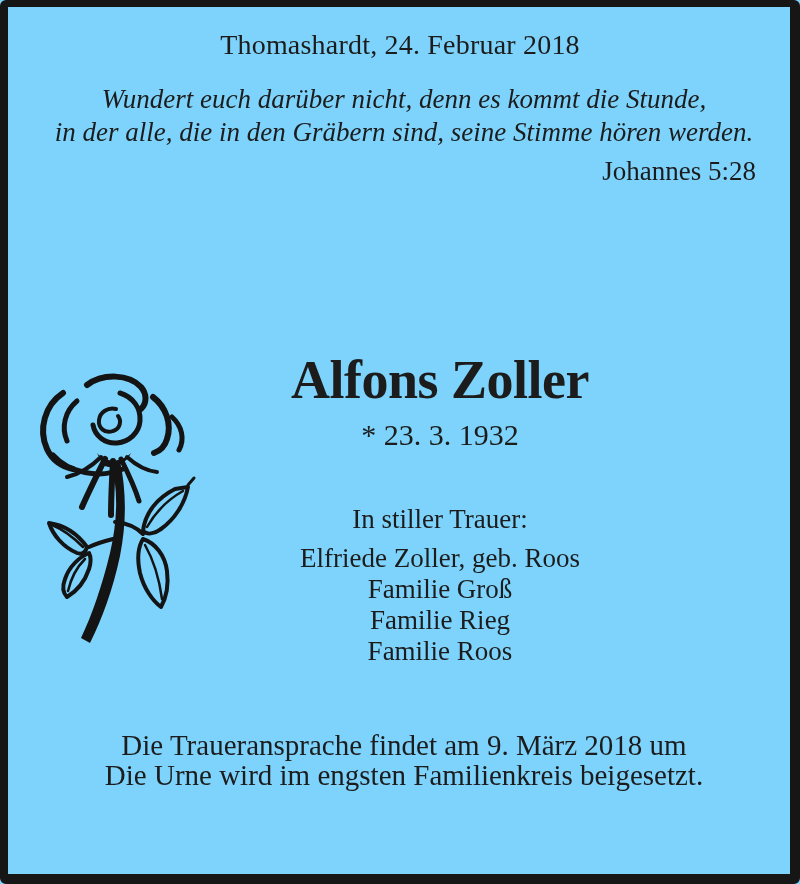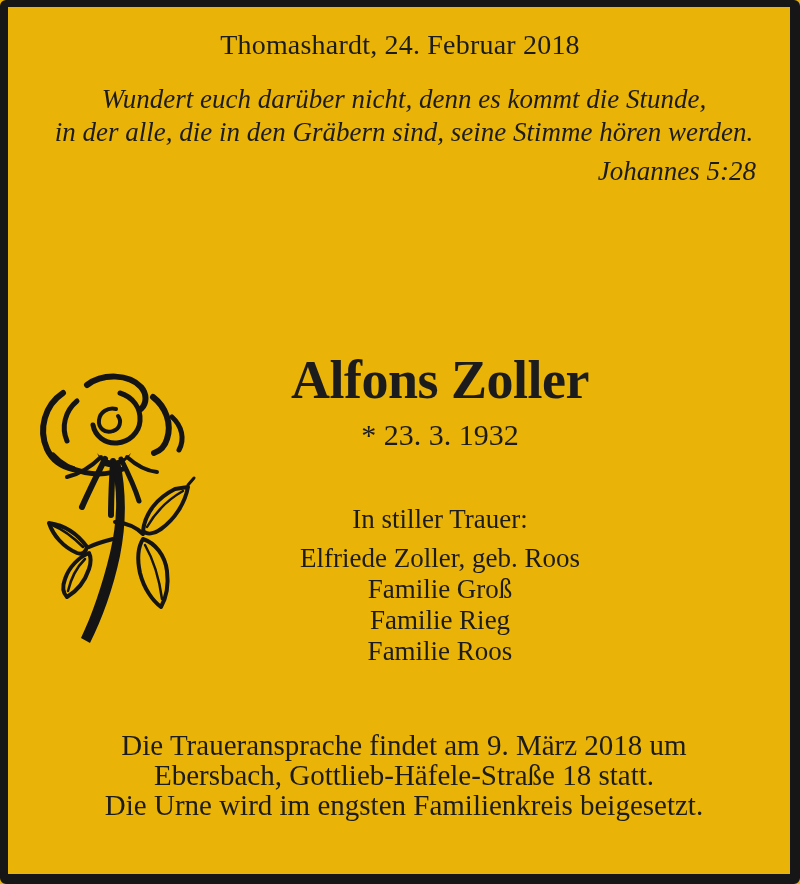--- a/index.html
+++ b/index.html
@@ -1,20 +1,20 @@
 <!DOCTYPE html>
 <html lang="de"><head>
 <meta charset="utf-8">
 <style>
   html, body { margin: 0; padding: 0; background: #ffffff; }
   .page {
     position: relative;
     width: 800px;
     height: 884px;
-    background: #eab308;
+    background: #7dd3fc;
     overflow: hidden;
     font-family: "Liberation Serif", serif;
     color: #1c1c1c;
   }
   .frame {
     position: absolute;
     inset: 0;
     border-style: solid;
     border-color: #161616;
     border-width: 7px 10px 10px 8px;
@@ -28,21 +28,20 @@
     font-size: 28px; line-height: 34px;
     letter-spacing: 0.2px;
   }
   .scripture {
     left: 0; right: 0; top: 83px;
     font-style: italic;
     font-size: 27px; line-height: 33px; padding-left: 8px;
   }
   .scripture-ref {
     right: 44px; top: 155px;
-    font-style: italic;
     font-size: 27px; line-height: 32px;
     text-align: right;
   }
   .intro {
     left: 0; right: 0; top: 237px;
     font-size: 29px; line-height: 35px;
   }
   .name-block {
     left: 80px; width: 720px; top: 350px;
     font-size: 54px; line-height: 60px;
@@ -134,16 +133,15 @@
     <div>Elfriede Zoller, geb. Roos</div>
     <div>Familie Groß</div>
     <div>Familie Rieg</div>
     <div>Familie Roos</div>
   </div>
 
   <div class="abs center mourning-heading">In stiller Trauer:</div>
 
   <div class="abs center funeral">
     <div>Die Traueransprache findet am 9. März 2018 um</div>
-    <div>Ebersbach, Gottlieb-Häfele-Straße 18 statt.</div>
     <div>Die Urne wird im engsten Familienkreis beigesetzt.</div>
   </div>
 </div>
 
 </body></html>

